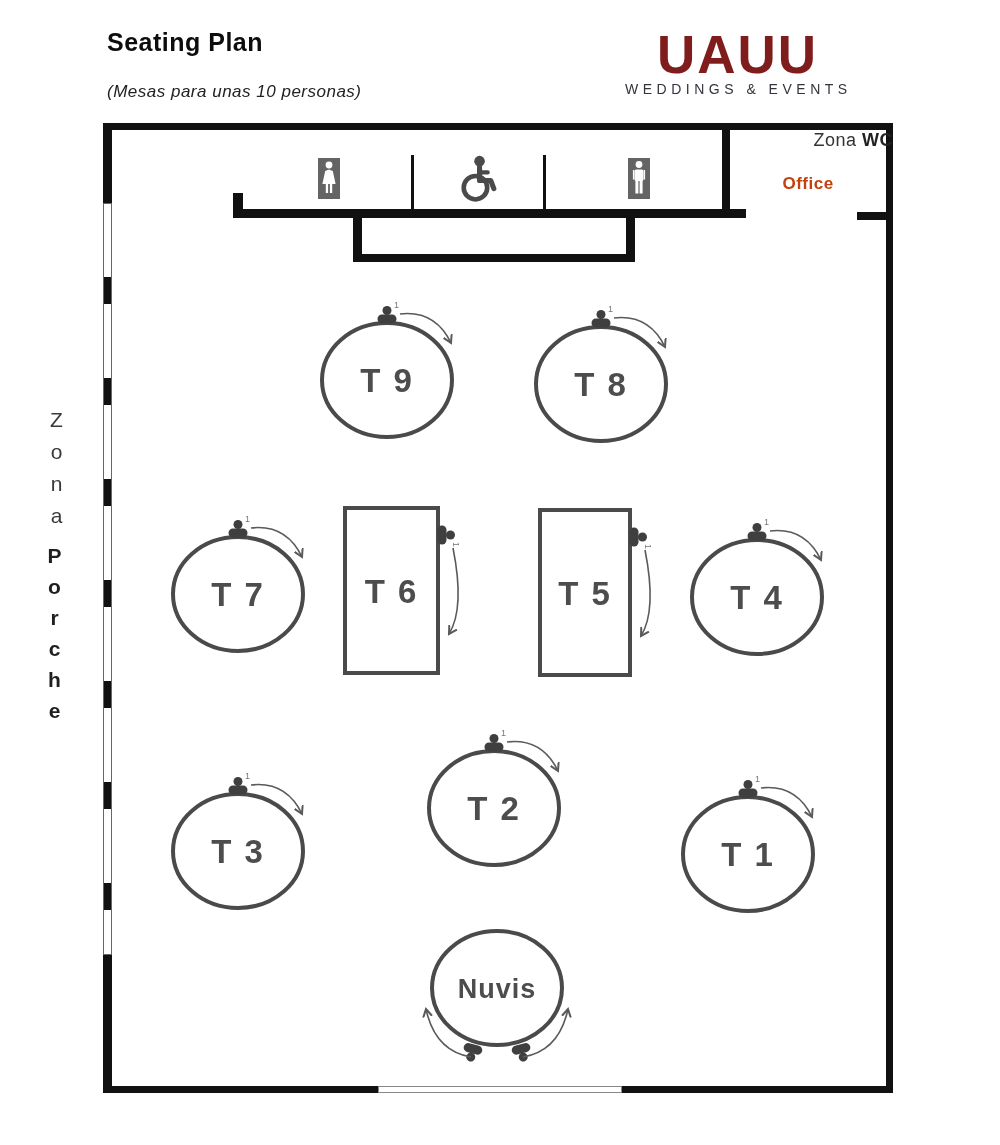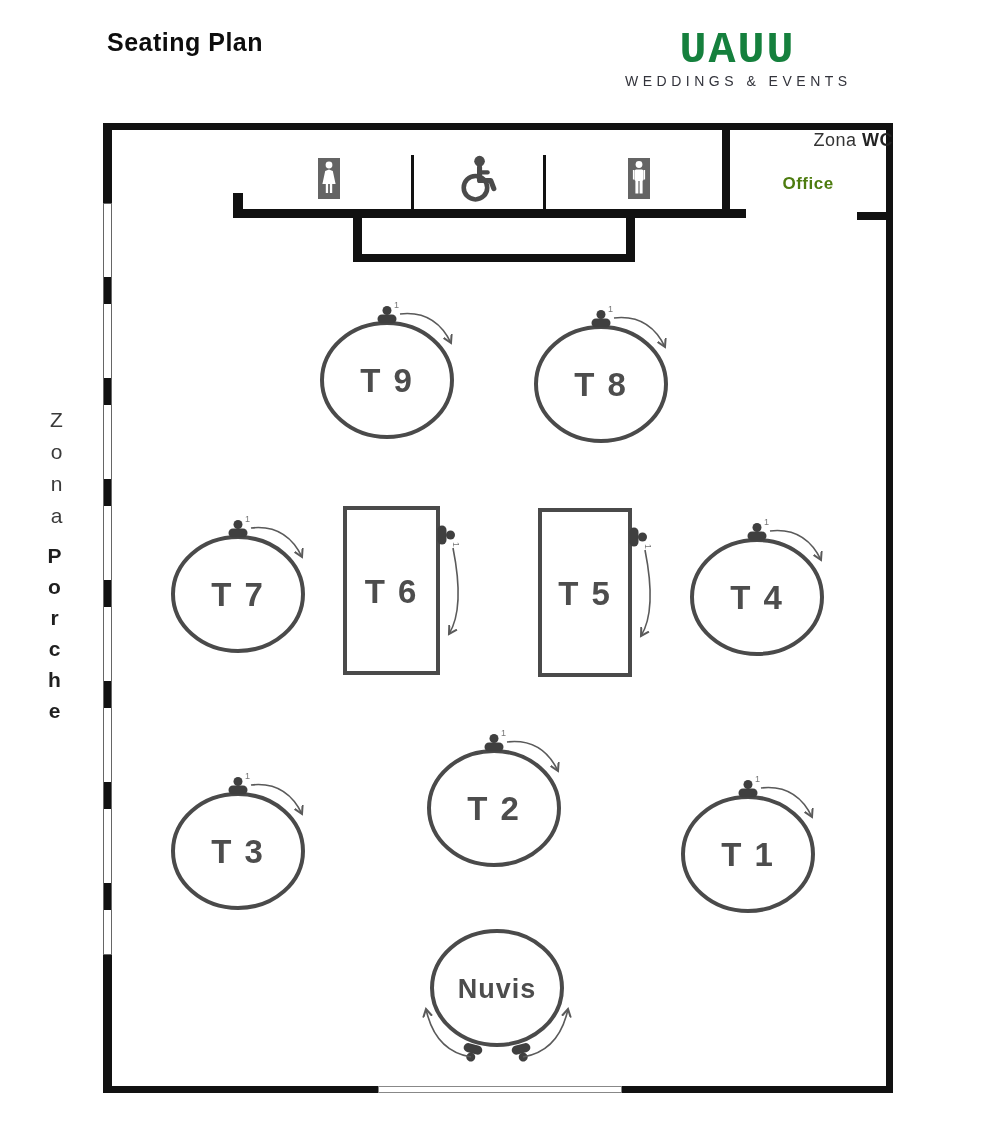--- a/index.html
+++ b/index.html
@@ -2,50 +2,51 @@
 <html><head>
 <meta charset="utf-8">
 <style>
   html,body{margin:0;padding:0;background:#fff;}
   .canvas{position:relative;width:1000px;height:1145px;background:#fff;overflow:hidden;
           font-family:"Liberation Sans",sans-serif;color:#1a1a1a;}
   
   .title{position:absolute;left:107px;top:28px;font-size:25px;font-weight:700;color:#0d0d0d;letter-spacing:.5px;}
   .subtitle{position:absolute;left:107px;top:82px;font-size:17px;font-style:italic;color:#222;letter-spacing:.5px;}
   .logo{position:absolute;left:625px;top:28px;width:225px;text-align:center;}
-  .logo-name{font-size:45px;font-weight:800;letter-spacing:2px;color:#15803d;line-height:1;font-family:Liberation Mono, monospace;}
+  .logo-name{font-size:53px;font-weight:800;letter-spacing:2px;color:#7f1d1d;line-height:1;}
   .logo-tag{font-family:Liberation Sans, sans-serif;font-size:14px;letter-spacing:4.5px;color:#33343c;white-space:nowrap;}
   
   .vtext{position:absolute;writing-mode:vertical-rl;text-orientation:upright;letter-spacing:9px;line-height:1;}
   .vzona{left:46px;top:408px;font-size:21px;color:#3a3a3a;}
   .vporche{left:44px;top:544px;font-size:21px;font-weight:700;color:#1f1f1f;letter-spacing:8px;}
   
   .plan{position:absolute;left:103px;top:121px;width:790px;height:972px;}
   .w{position:absolute;background:#111;}
   .win-wall{position:absolute;left:0;top:82px;width:9px;height:752px;
             background:repeating-linear-gradient(to bottom,#fff 0px,#fff 74px,#111 74px,#111 101px);
             box-shadow:inset 0 0 0 1px #666;}
   .bottom-door{position:absolute;left:275px;top:965px;width:244px;height:7px;background:#fff;border:1px solid #888;box-sizing:border-box;}
   .zonawc{position:absolute;left:0;top:9px;width:100%;text-align:right;font-size:18px;color:#333;letter-spacing:.5px;}
   .zonawc b{font-weight:700;color:#222;}
-  .office-label{position:absolute;left:627px;top:53px;width:156px;text-align:center;font-size:17px;font-weight:700;color:#4d7c0f;letter-spacing:.5px;}
+  .office-label{position:absolute;left:627px;top:53px;width:156px;text-align:center;font-size:17px;font-weight:700;color:#c2410c;letter-spacing:.5px;}
   .dj-box{position:absolute;left:250px;top:97px;width:282px;height:40px;display:flex;align-items:center;justify-content:center;
           font-size:16px;font-weight:700;color:#222;letter-spacing:1px;}
   .wc-icon{position:absolute;width:22px;height:41px;}
   .wheel-icon{position:absolute;left:351px;top:33px;width:47px;height:49px;}
   
   #tables-svg{position:absolute;left:0;top:0;width:1000px;height:1145px;z-index:5;}
   #tables-svg text{font-family:"Liberation Sans",sans-serif;}
 </style>
 </head>
 <body>
 
 <div class="canvas">
 
   <div class="title">Seating Plan</div>
+  <div class="subtitle">(Mesas para unas 10 personas)</div>
 
   <div class="logo">
     <div class="logo-name">UAUU</div>
     <div class="logo-tag">WEDDINGS &amp; EVENTS</div>
   </div>
 
   <div class="vtext vzona">Zona</div>
   <div class="vtext vporche">Porche</div>
 
   <div class="plan">

